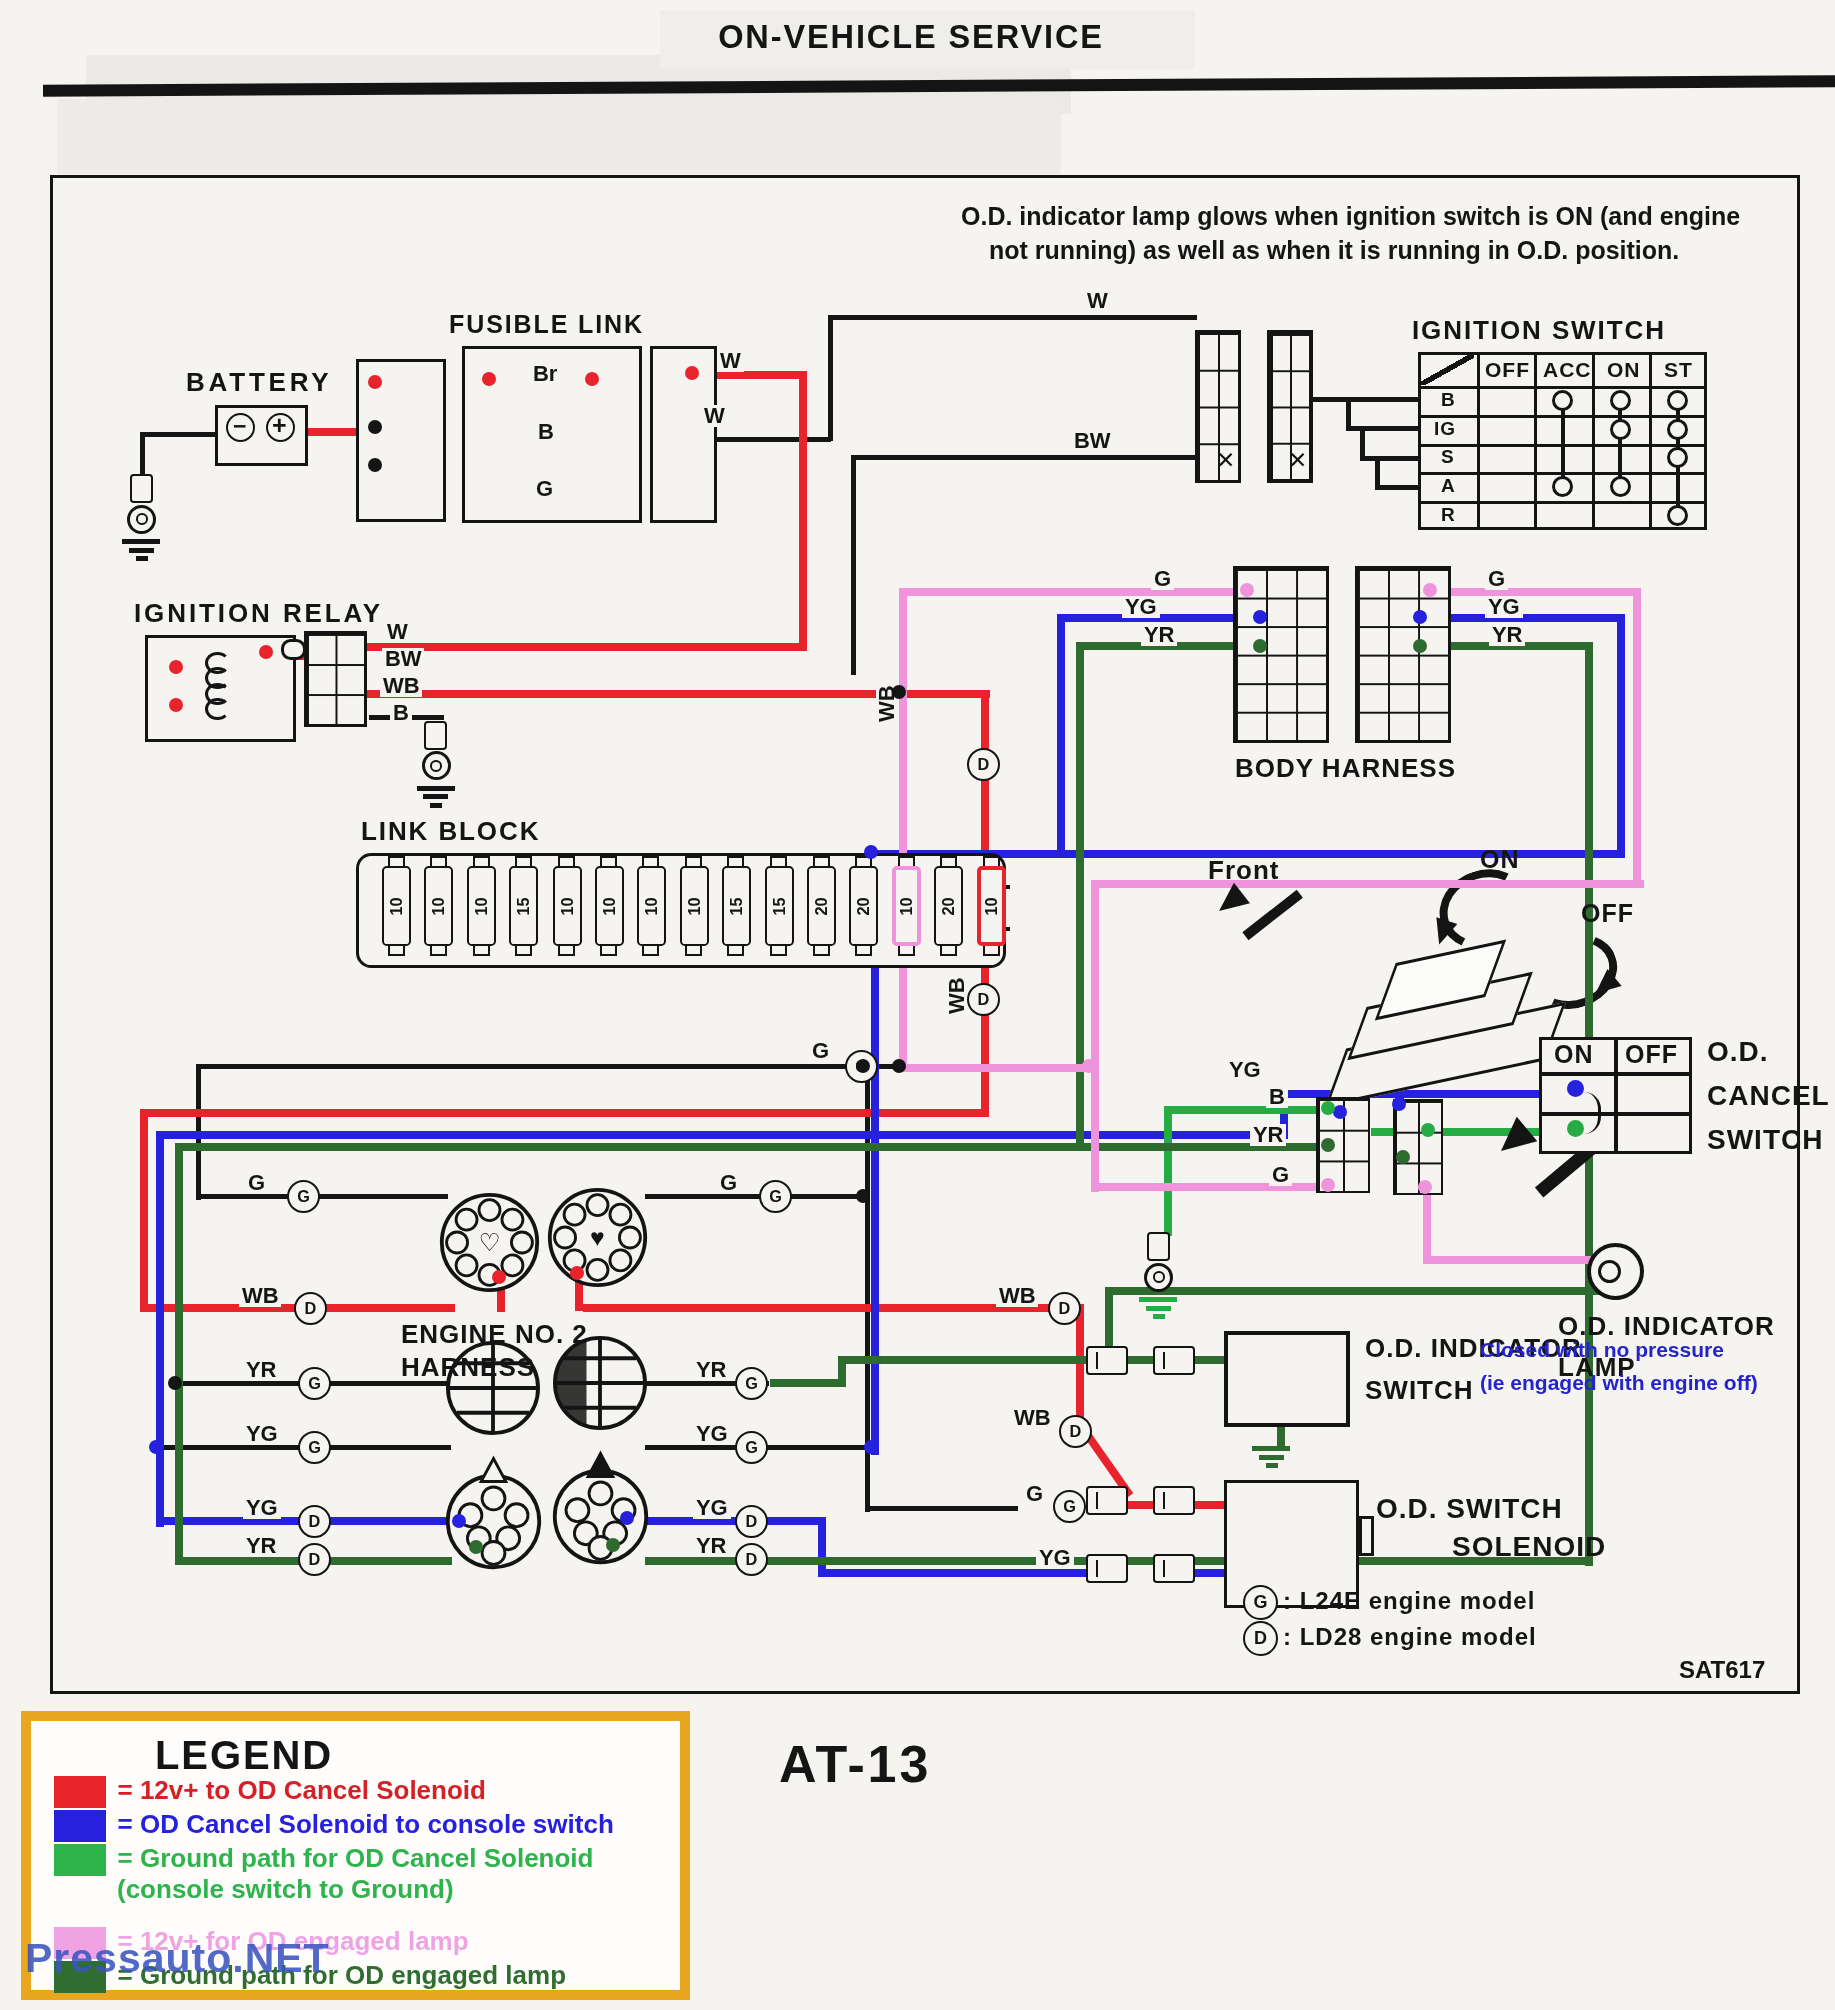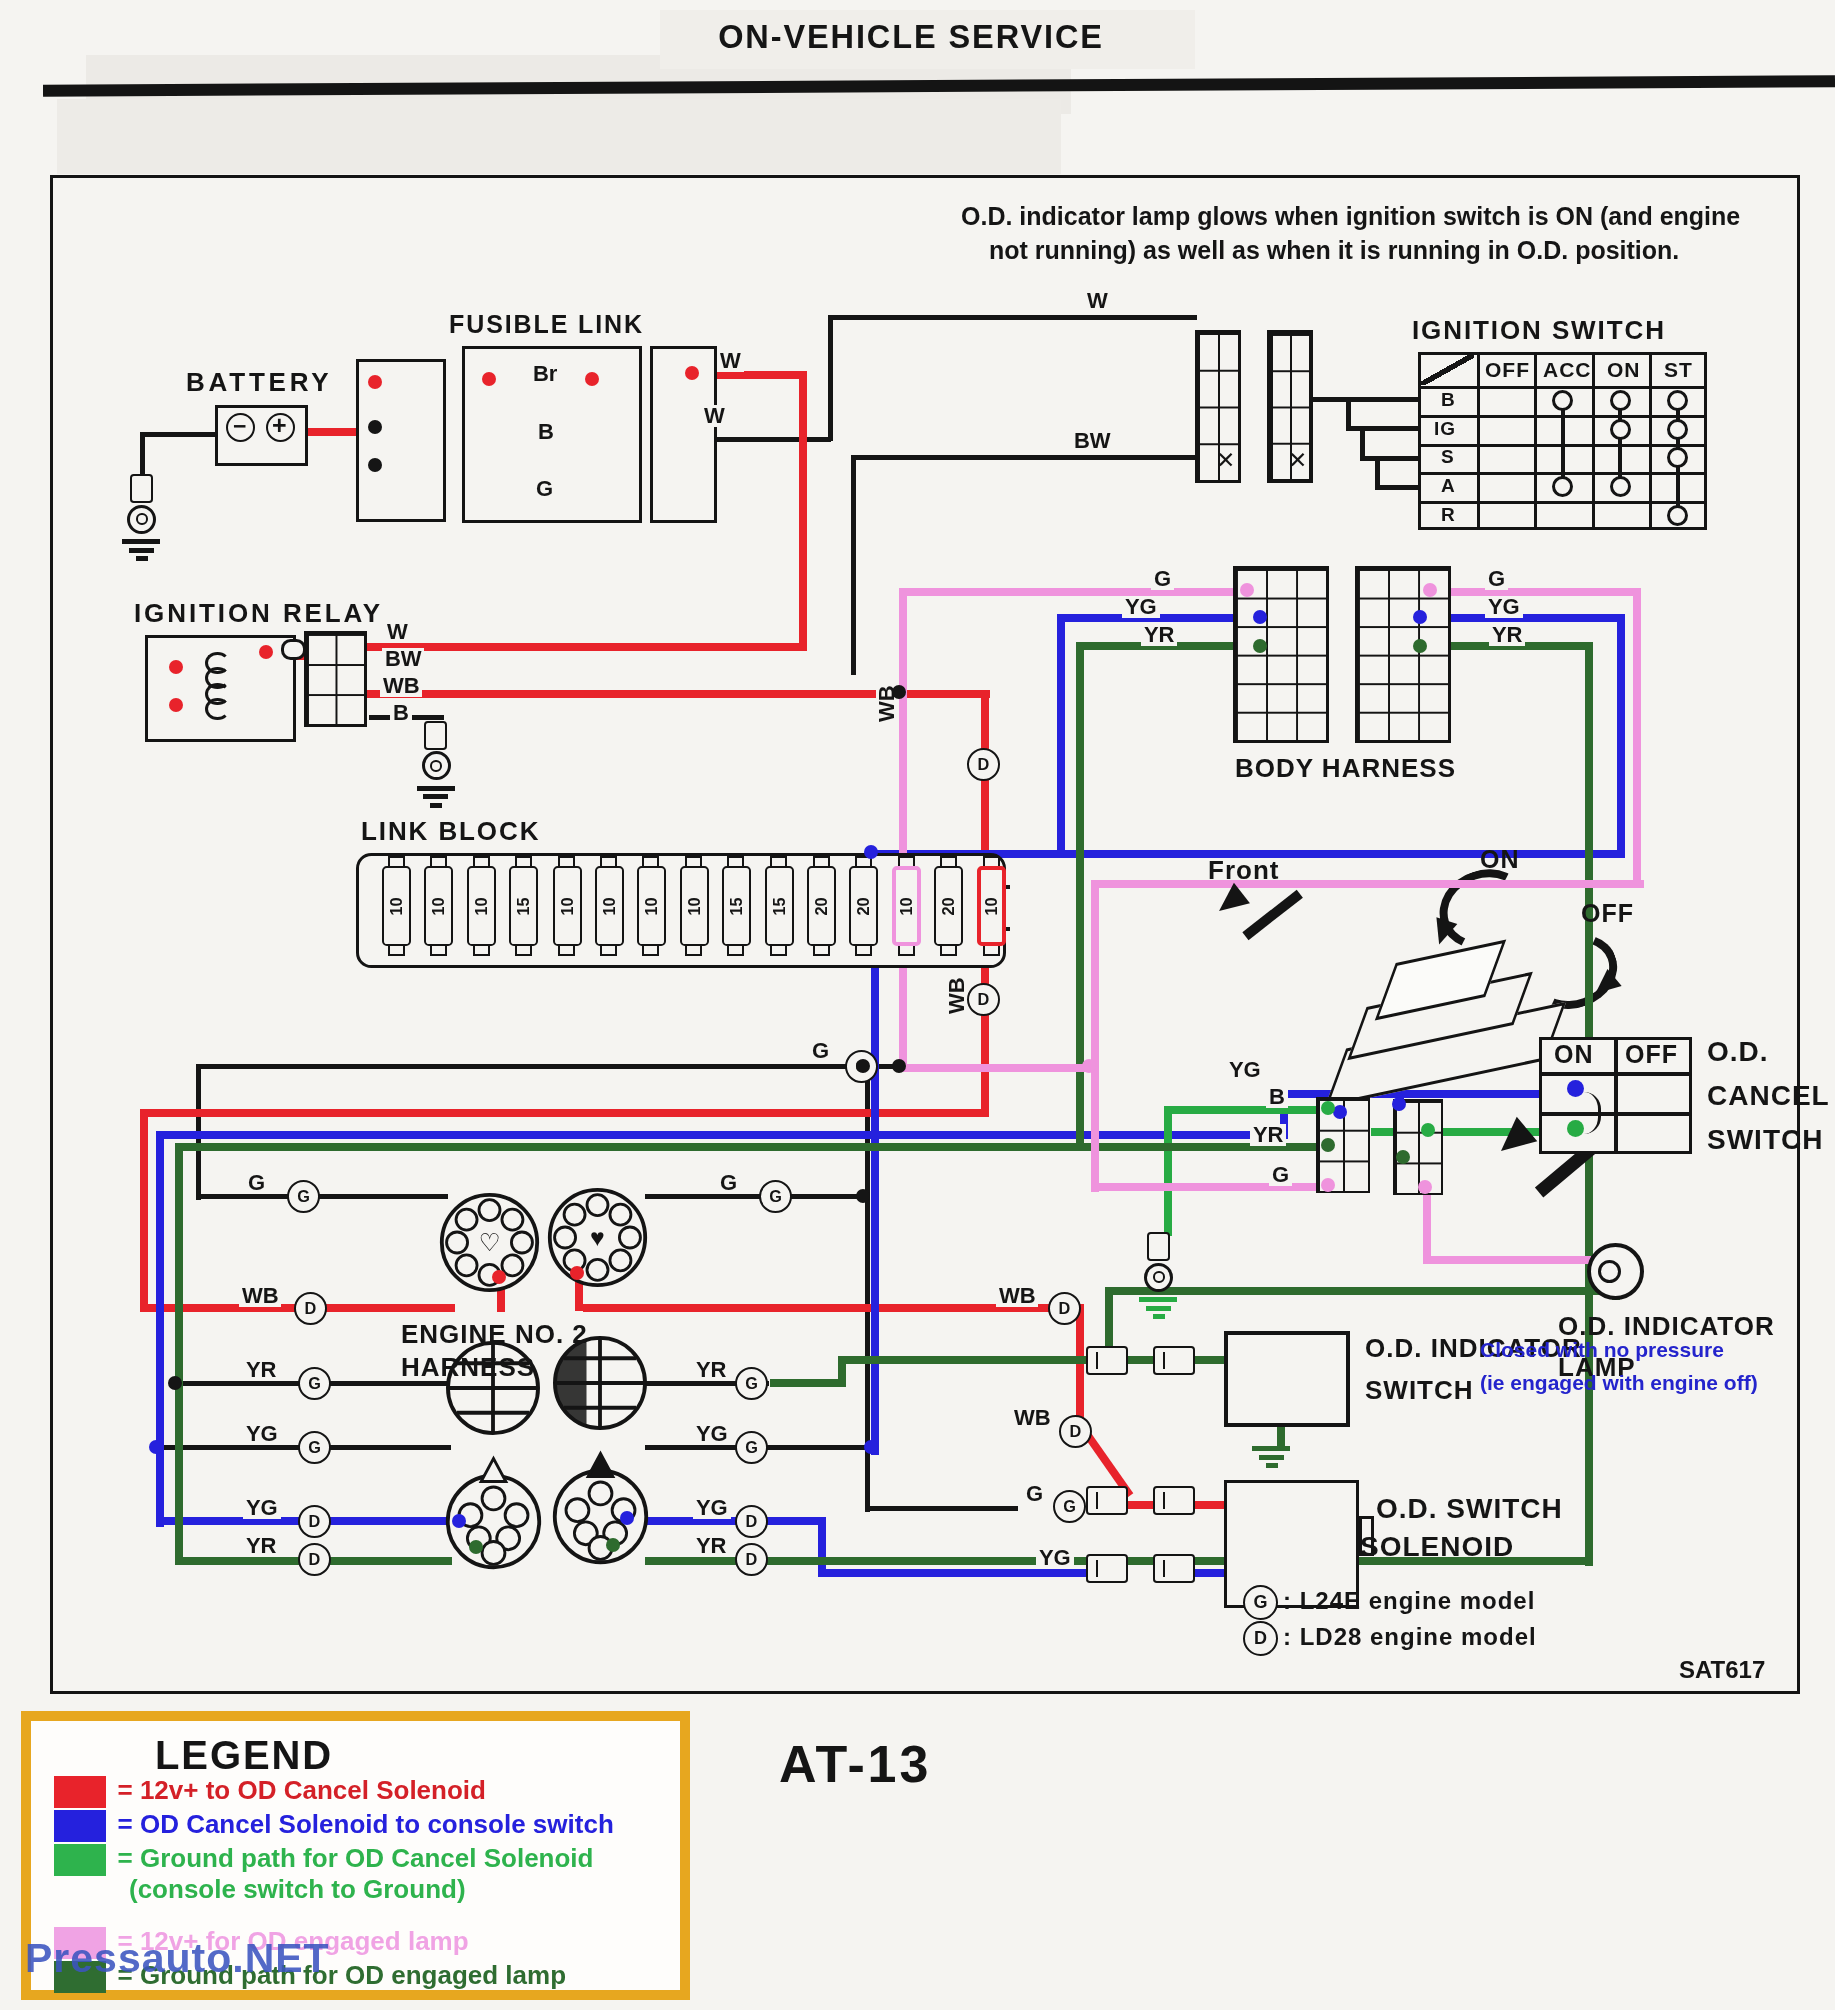--- a/index.html
+++ b/index.html
@@ -69,21 +69,21 @@
   <div class="clabel" style="left:1707px;top:1036px;font-size:28px;">O.D.</div>
   <div class="clabel" style="left:1707px;top:1080px;font-size:28px;">CANCEL</div>
   <div class="clabel" style="left:1707px;top:1124px;font-size:28px;">SWITCH</div>
   <div class="clabel" style="left:1558px;top:1311px;font-size:26px;">O.D. INDICATOR</div>
   <div class="clabel" style="left:1558px;top:1352px;font-size:26px;">LAMP</div>
   <div class="clabel" style="left:1365px;top:1333px;font-size:26px;">O.D. INDICATOR</div>
   <div class="clabel" style="left:1365px;top:1375px;font-size:26px;">SWITCH</div>
   <div class="bluenote" style="left:1480px;top:1338px;">Closed with no pressure</div>
   <div class="bluenote" style="left:1480px;top:1371px;">(ie engaged with engine off)</div>
   <div class="clabel" style="left:1376px;top:1493px;font-size:28px;">O.D. SWITCH</div>
-  <div class="clabel" style="left:1360px;top:1531px;font-size:28px;">SOLENOID</div>
+  <div class="clabel" style="left:1452px;top:1531px;font-size:28px;">SOLENOID</div>
   <div class="clabel" style="left:401px;top:1319px;font-size:26px;">ENGINE NO. 2</div>
   <div class="clabel" style="left:401px;top:1352px;font-size:26px;">HARNESS</div>
 
   <div class="term" style="left:1243px;top:1585px;width:31px;height:31px;font-size:18px;">G</div>
   <div class="clabel" style="left:1283px;top:1587px;font-size:24px;">: L24E engine model</div>
   <div class="term" style="left:1243px;top:1621px;width:31px;height:31px;font-size:18px;">D</div>
   <div class="clabel" style="left:1283px;top:1623px;font-size:24px;">: LD28 engine model</div>
 
   <div class="satcode">SAT617</div>
   <div class="pgcode">AT-13</div>
@@ -127,21 +127,21 @@
   <div class="circ" style="left:1598px;top:1260px;width:23px;height:23px;border-width:3.8px;"></div>
 
   <div class="hatch" style="left:1228px;top:1484px;width:46px;height:120px;"></div>
 
   <div class="legend">
     <div class="leg-title">LEGEND</div>
     <div id="legend-rows">
         <div class="leg-row" style="top: 54px; color: rgb(212, 32, 39);"><span class="leg-sw" style="background: rgb(232, 35, 43);"></span>= 12v+ to OD Cancel Solenoid</div>
         <div class="leg-row" style="top: 88px; color: rgb(37, 33, 221);"><span class="leg-sw" style="background: rgb(37, 33, 221);"></span>= OD Cancel Solenoid to console switch</div>
         <div class="leg-row" style="top: 122px; color: rgb(46, 179, 77);"><span class="leg-sw" style="background: rgb(46, 179, 77);"></span>= Ground path for OD Cancel Solenoid</div>
-        <div class="leg-row" style="top: 153px; color: rgb(46, 179, 77); left: 86px; margin-left: 12px;">(console switch to Ground)</div>
+        <div class="leg-row" style="top: 153px; color: rgb(46, 179, 77); left: 86px;">(console switch to Ground)</div>
         <div class="leg-row" style="top: 205px; color: rgb(240, 163, 228);"><span class="leg-sw" style="background: rgb(240, 163, 228);"></span>= 12v+ for OD engaged lamp</div>
         <div class="leg-row" style="top: 239px; color: rgb(47, 109, 49);"><span class="leg-sw" style="background: rgb(47, 109, 49);"></span>= Ground path for OD engaged lamp</div>
       </div>
   </div>
   <div class="watermark">Pressauto.NET</div>
 
   <div id="gen">
       <div class="wire" style="left:143px;top:432px;width:72px;height:4.8px;background:#151515;"></div>
       <div class="wire" style="left:140px;top:432px;width:4.8px;height:48px;background:#151515;"></div>
       <div class="wire" style="left:504px;top:437px;width:32px;height:4.8px;background:#151515;"></div>

